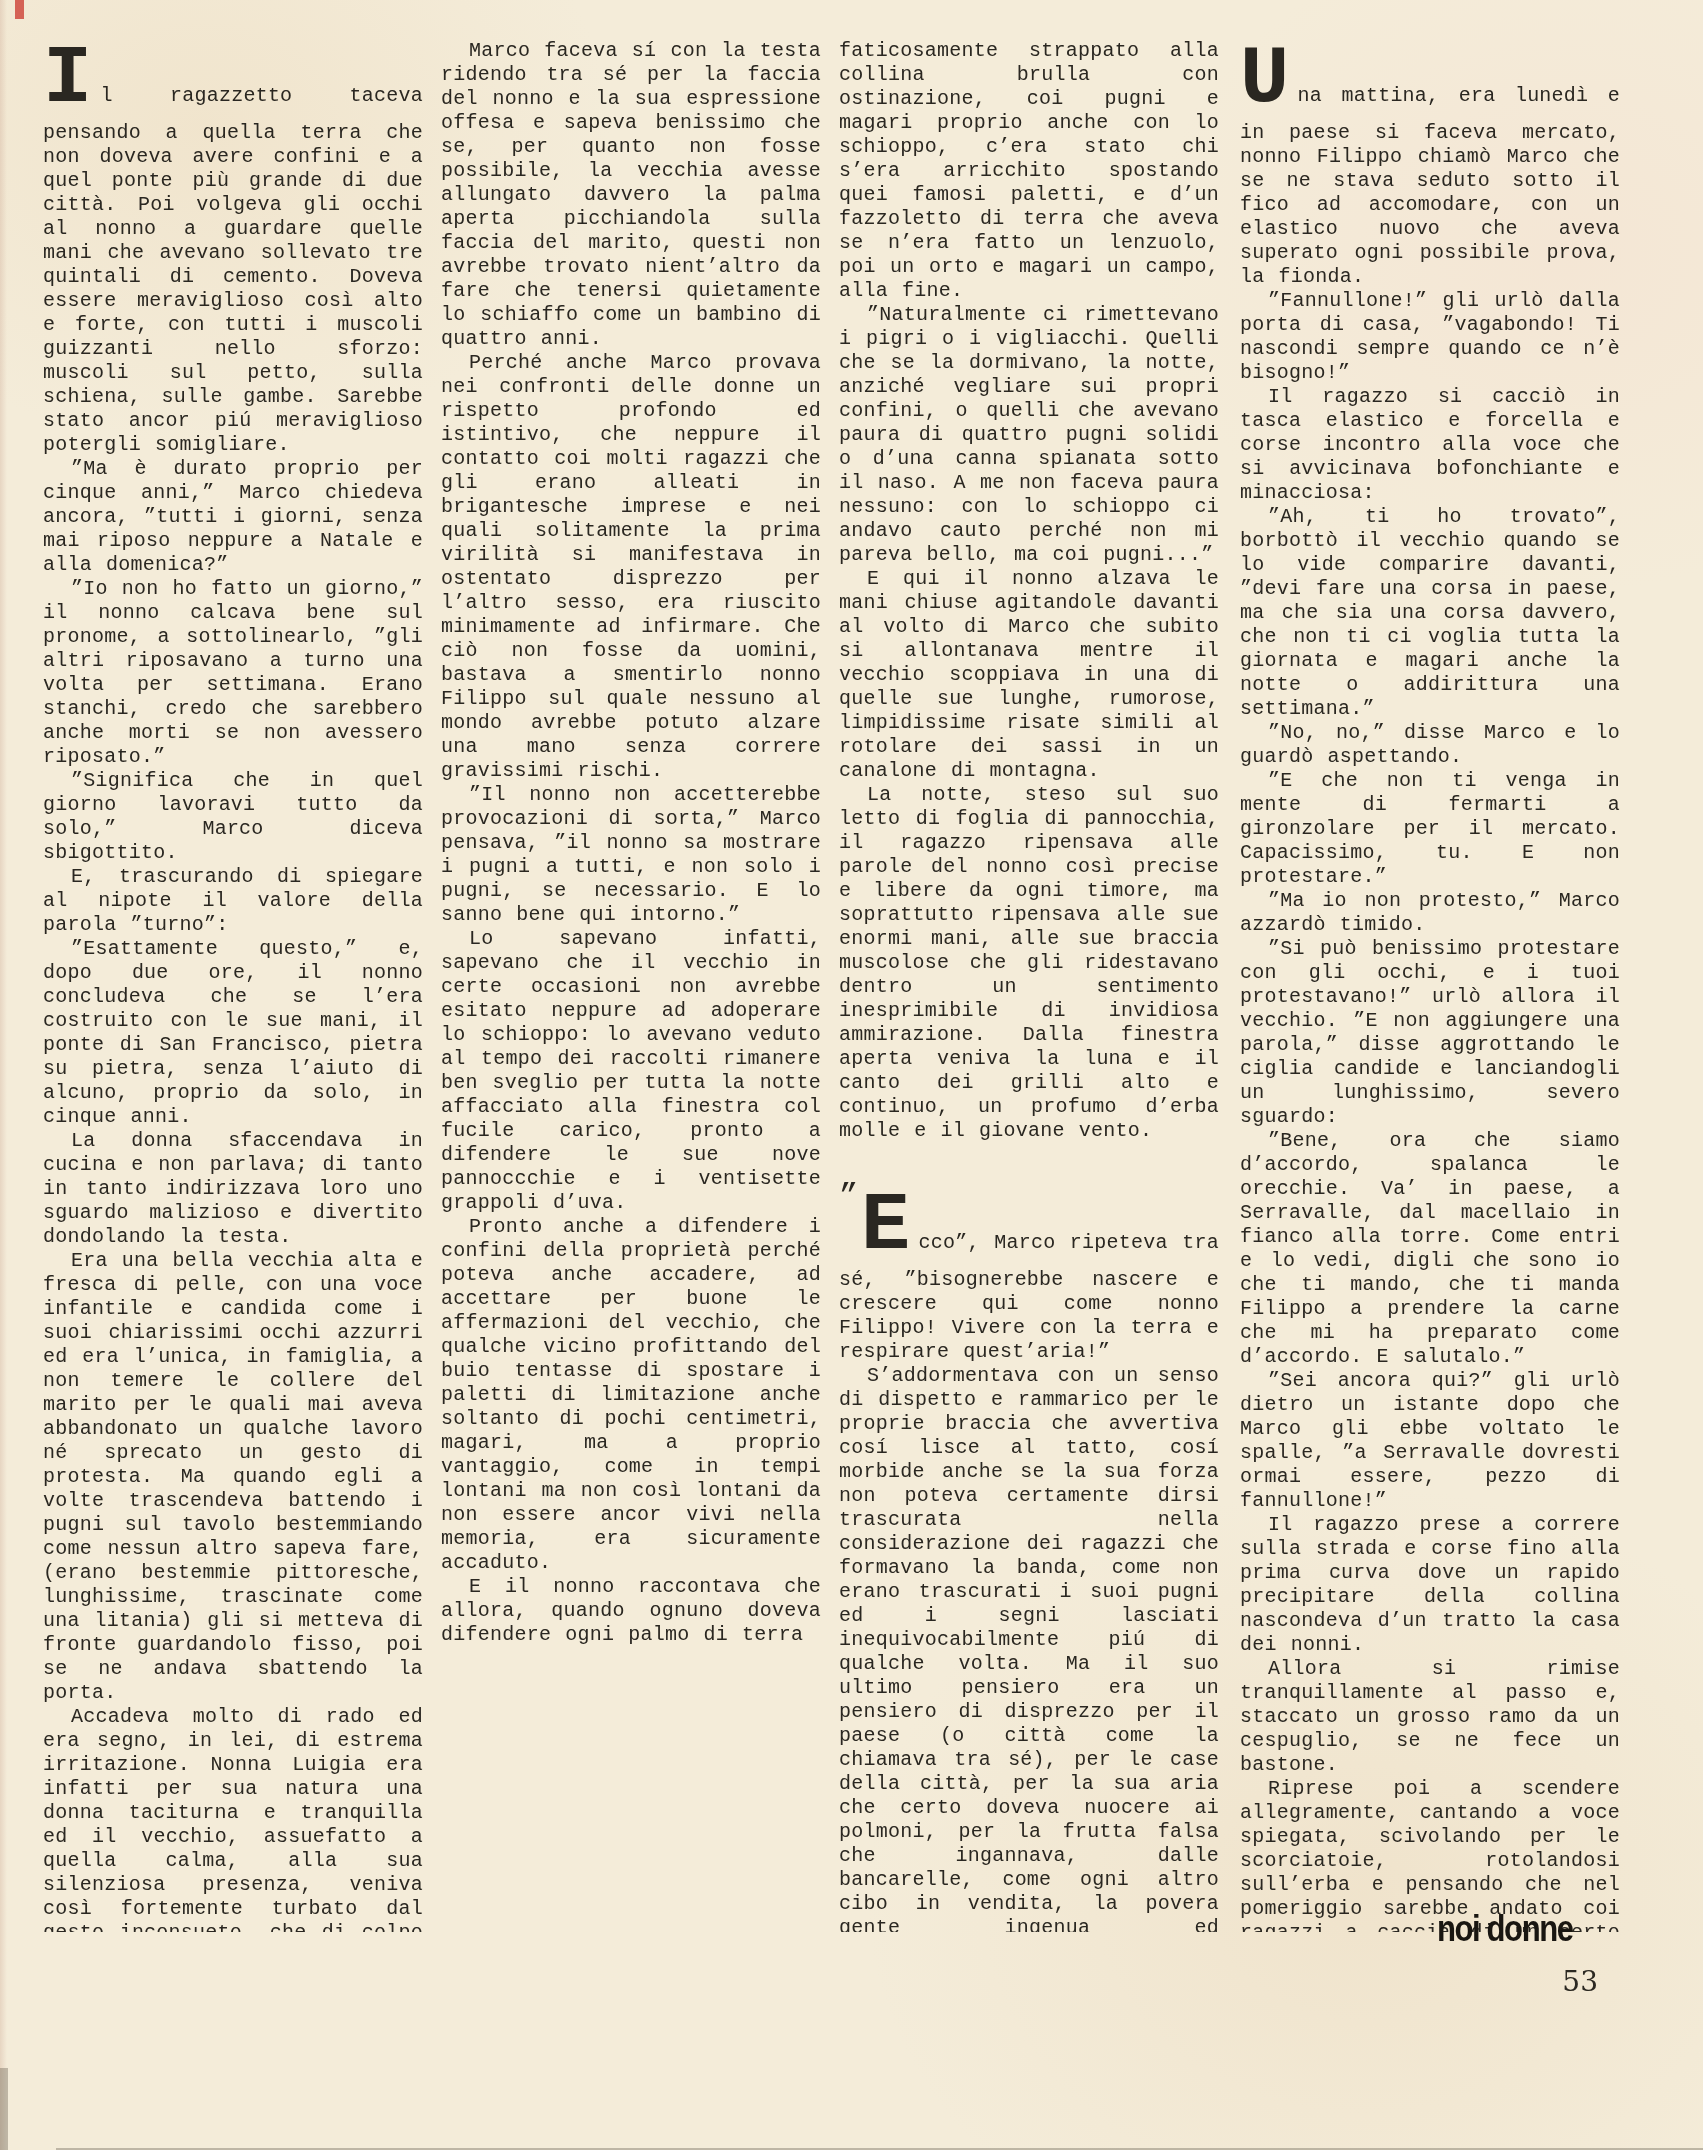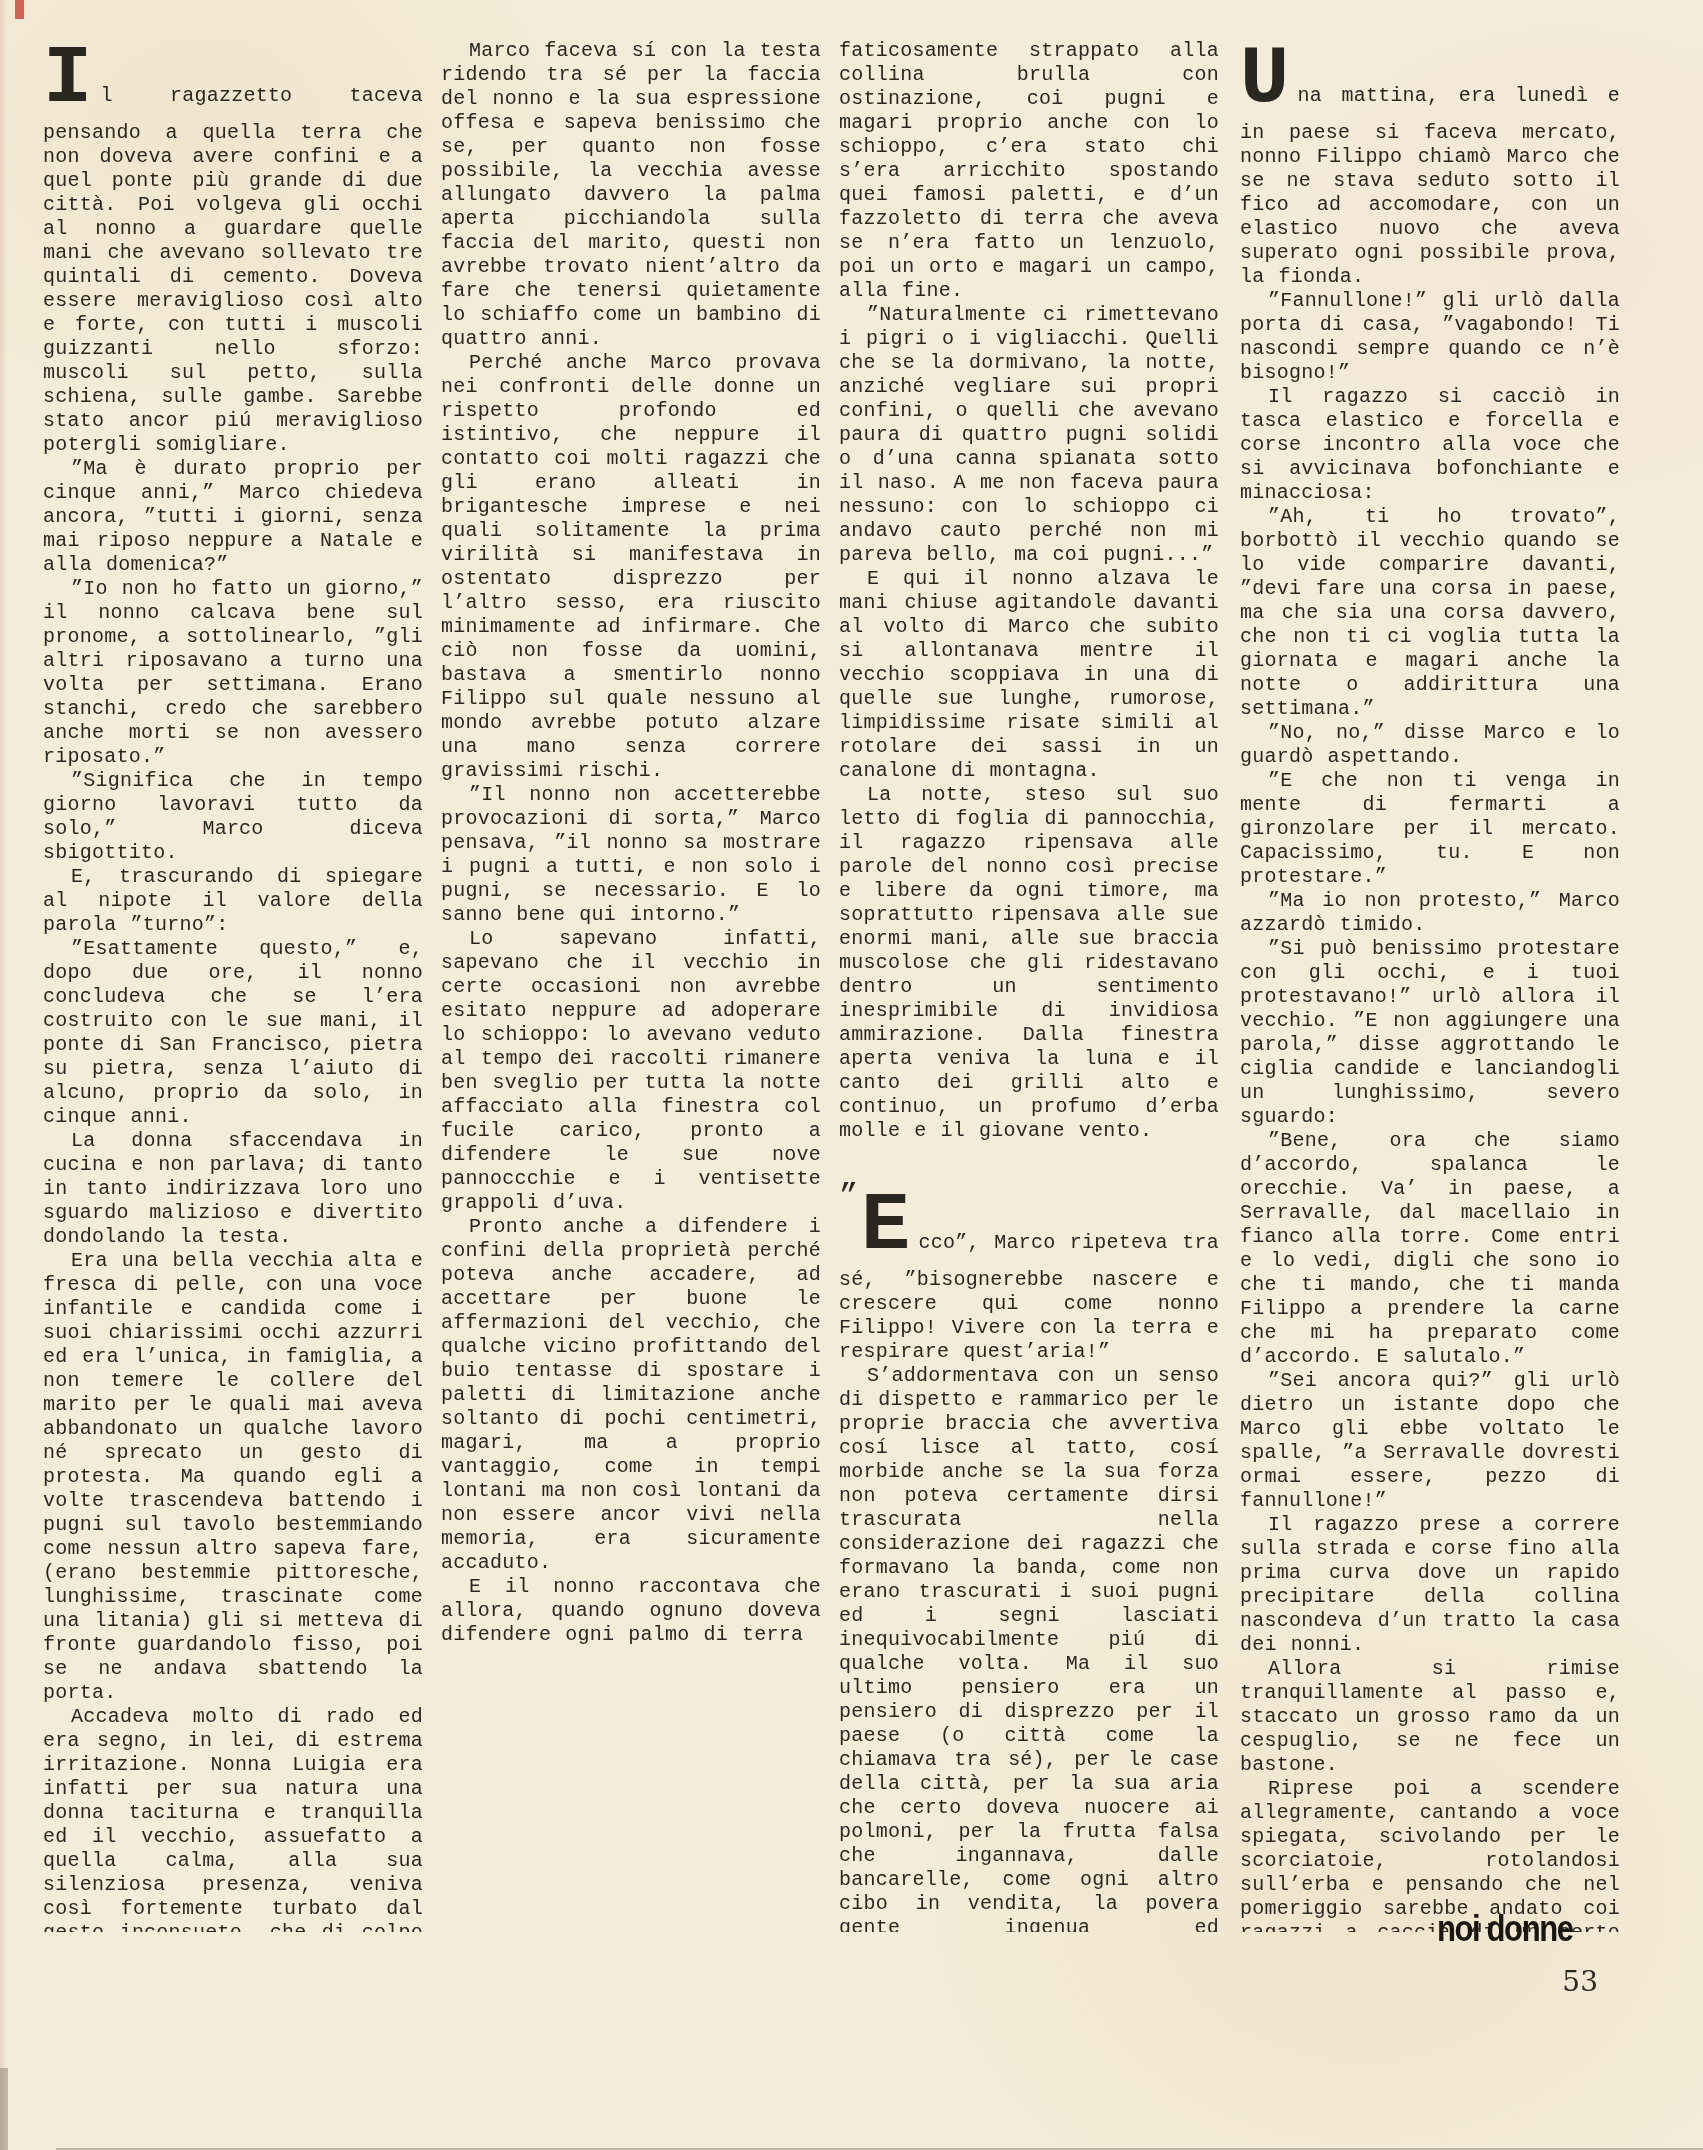--- a/index.html
+++ b/index.html
@@ -95,21 +95,21 @@
 
   <div class="red-mark"></div>
   <div class="edge-left"></div>
   <div class="edge-bottom"></div>
   <div class="smudge-bottom-left"></div>
 
   <div id="col0" class="column">
       <p class="para drop"><span class="dropcap">I</span>l ragazzetto taceva pensando a quella terra che non doveva avere confini e a quel ponte più grande di due città. Poi volgeva gli occhi al nonno a guardare quelle mani che avevano sollevato tre quintali di cemento. Doveva essere meraviglioso così alto e forte, con tutti i muscoli guizzanti nello sforzo: muscoli sul petto, sulla schiena, sulle gambe. Sarebbe stato ancor piú meraviglioso potergli somigliare.</p>
       <p class="para">”Ma è durato proprio per cinque anni,” Marco chiedeva ancora, ”tutti i giorni, senza mai riposo neppure a Natale e alla domenica?”</p>
       <p class="para">”Io non ho fatto un giorno,” il nonno calcava bene sul pronome, a sottolinearlo, ”gli altri riposavano a turno una volta per settimana. Erano stanchi, credo che sarebbero anche morti se non avessero riposato.”</p>
-      <p class="para">”Significa che in tempo giorno lavoravi tutto da solo,” Marco diceva sbigottito.</p>
+      <p class="para">”Significa che in quel giorno lavoravi tutto da solo,” Marco diceva sbigottito.</p>
       <p class="para">E, trascurando di spiegare al nipote il valore della parola ”turno”:</p>
       <p class="para">”Esattamente questo,” e, dopo due ore, il nonno concludeva che se l’era costruito con le sue mani, il ponte di San Francisco, pietra su pietra, senza l’aiuto di alcuno, proprio da solo, in cinque anni.</p>
       <p class="para">La donna sfaccendava in cucina e non parlava; di tanto in tanto indirizzava loro uno sguardo malizioso e divertito dondolando la testa.</p>
       <p class="para">Era una bella vecchia alta e fresca di pelle, con una voce infantile e candida come i suoi chiarissimi occhi azzurri ed era l’unica, in famiglia, a non temere le collere del marito per le quali mai aveva abbandonato un qualche lavoro né sprecato un gesto di protesta. Ma quando egli a volte trascendeva battendo i pugni sul tavolo bestemmiando come nessun altro sapeva fare, (erano bestemmie pittoresche, lunghissime, trascinate come una litania) gli si metteva di fronte guardandolo fisso, poi se ne andava sbattendo la porta.</p>
       <p class="para">Accadeva molto di rado ed era segno, in lei, di estrema irritazione. Nonna Luigia era infatti per sua natura una donna taciturna e tranquilla ed il vecchio, assuefatto a quella calma, alla sua silenziosa presenza, veniva così fortemente turbato dal gesto inconsueto, che di colpo ammutoliva la-</p>
     </div>
   <div id="col1" class="column">
       <p class="para">Marco faceva sí con la testa ridendo tra sé per la faccia del nonno e la sua espressione offesa e sapeva benissimo che se, per quanto non fosse possibile, la vecchia avesse allungato davvero la palma aperta picchiandola sulla faccia del marito, questi non avrebbe trovato nient’altro da fare che tenersi quietamente lo schiaffo come un bambino di quattro anni.</p>
       <p class="para">Perché anche Marco provava nei confronti delle donne un rispetto profondo ed istintivo, che neppure il contatto coi molti ragazzi che gli erano alleati in brigantesche imprese e nei quali solitamente la prima virilità si manifestava in ostentato disprezzo per l’altro sesso, era riuscito minimamente ad infirmare. Che ciò non fosse da uomini, bastava a smentirlo nonno Filippo sul quale nessuno al mondo avrebbe potuto alzare una mano senza correre gravissimi rischi.</p>
       <p class="para">”Il nonno non accetterebbe provocazioni di sorta,” Marco pensava, ”il nonno sa mostrare i pugni a tutti, e non solo i pugni, se necessario. E lo sanno bene qui intorno.”</p>

